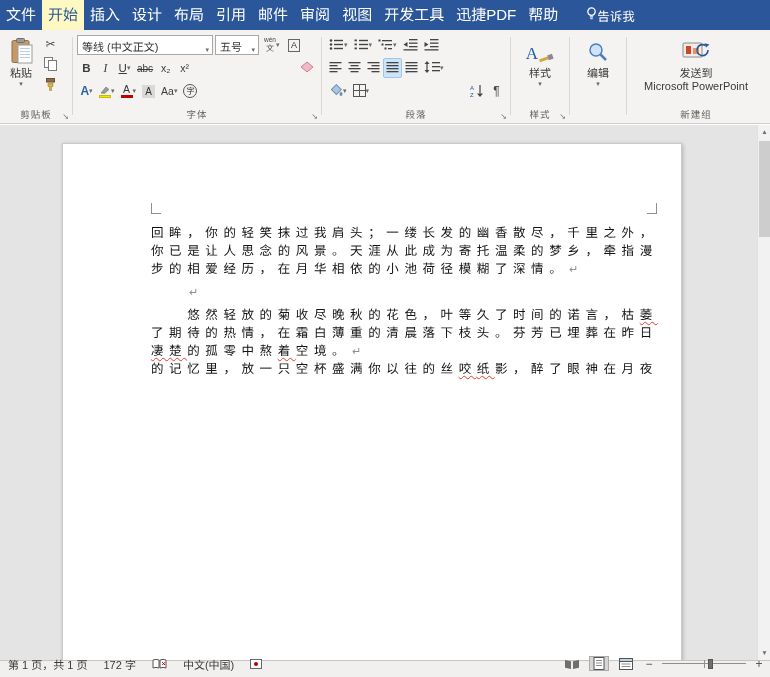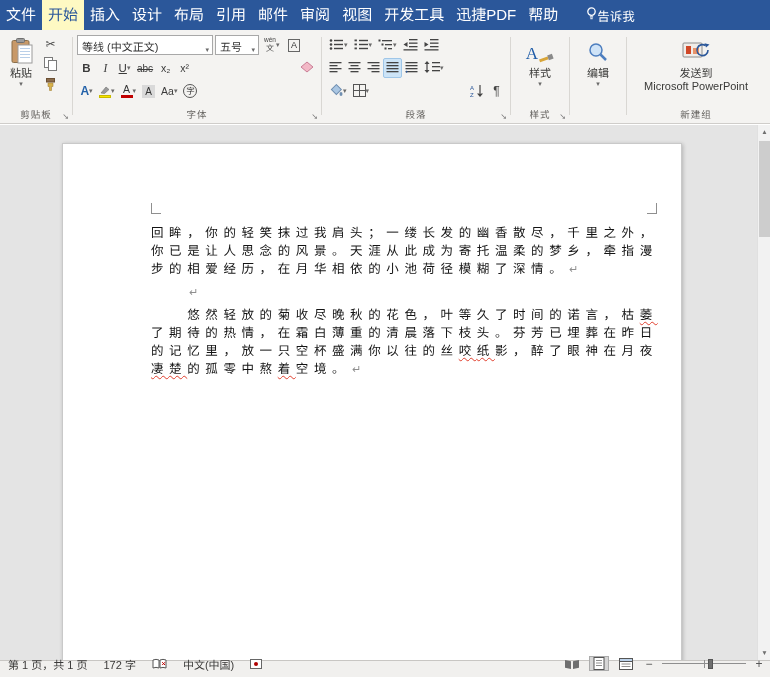--- a/index.html
+++ b/index.html
@@ -457,22 +457,22 @@
     <div id="page">
       <span class="cmark l"></span>
       <span class="cmark r"></span>
       <div id="textblock">
           <div class="dline"><span>回眸，你的轻笑抹过我肩头；一缕长发的幽香散尽，千里之外，</span></div>
           <div class="dline"><span>你已是让人思念的风景。天涯从此成为寄托温柔的梦乡，牵指漫</span></div>
           <div class="dline"><span>步的相爱经历，在月华相依的小池荷径模糊了深情。</span><span class="pilcrow">↵</span></div>
           <div class="dline blank" style="padding-left: 36.2px;"><span class="pilcrow">↵</span></div>
           <div class="dline" style="padding-left: 36.2px;"><span>悠然轻放的菊收尽晚秋的花色，叶等久了时间的诺言，枯</span><span class="squiggle">萎</span></div>
           <div class="dline"><span>了期待的热情，在霜白薄重的清晨落下枝头。芬芳已埋葬在昨日</span></div>
+          <div class="dline"><span class="squiggle">凄楚</span><span>的孤零中熬</span><span class="squiggle">着</span><span>空境。</span><span class="pilcrow">↵</span></div>
           <div class="dline"><span>的记忆里，放一只空杯盛满你以往的丝</span><span class="squiggle">咬</span><span class="squiggle">纸</span><span>影，醉了眼神在月夜</span></div>
-          <div class="dline"><span class="squiggle">凄楚</span><span>的孤零中熬</span><span class="squiggle">着</span><span>空境。</span><span class="pilcrow">↵</span></div>
         </div>
     </div>
     <div id="vscroll">
       <span class="scroll-arrow" id="scroll-up">▲</span>
       <span id="scroll-thumb"></span>
       <span class="scroll-arrow" id="scroll-down">▼</span>
     </div>
   </div>
 
   <footer id="statusbar">

